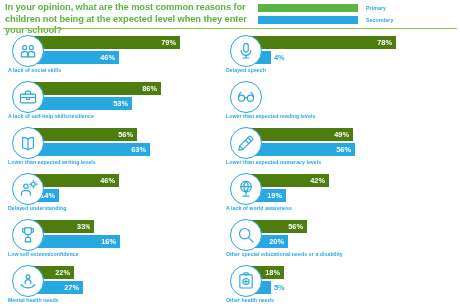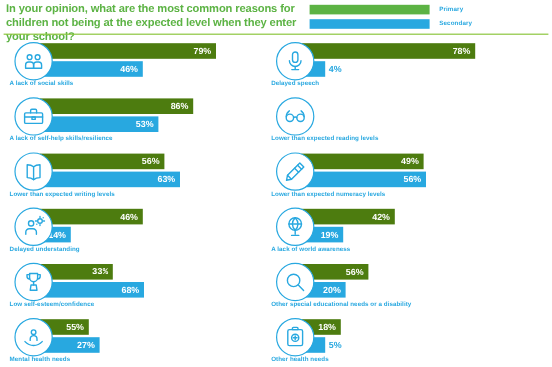--- a/index.html
+++ b/index.html
@@ -257,36 +257,36 @@
             <path d="M16 4.6h2.6v1.6a2.8 2.8 0 0 1-2.6 2.8"></path>
             <path d="M12 11.9v3.1"></path>
             <path d="M8.6 20.3h6.8l-.8-5.3H9.4z"></path>
           </svg>
         </div>
         <div class="bars">
           <div class="bar primary" style="width: 61px; font-family: Liberation Mono, monospace;">
             <span class="bar-value">33%</span>
           </div>
           <div class="bar secondary" style="width: 87px;">
-            <span class="bar-value">68%</span>
+            <span class="bar-value">16%</span>
           </div>
         </div>
         <div class="stat-label">Low self-esteem/confidence</div>
       </div>
       <div class="stat">
         <div class="stat-icon">
           <svg viewBox="0 0 24 24" fill="none" stroke="#28a8e0" stroke-width="1.4" stroke-linecap="round" stroke-linejoin="round">
             <circle cx="12" cy="7" r="2.3"></circle>
             <path d="M8.6 15.2v-1.4a3.4 3.4 0 0 1 3.4-3.4 3.4 3.4 0 0 1 3.4 3.4v1.4"></path>
             <path d="M3.4 16.4c2.4 2.6 5.4 3.9 8.6 3.9s6.2-1.3 8.6-3.9"></path>
           </svg>
         </div>
         <div class="bars">
           <div class="bar primary" style="width: 41px;">
-            <span class="bar-value">55%</span>
+            <span class="bar-value">22%</span>
           </div>
           <div class="bar secondary" style="width: 50px;">
             <span class="bar-value">27%</span>
           </div>
         </div>
         <div class="stat-label">Mental health needs</div>
       </div>
     </div>
   <div class="col col-right" id="col-right">
       <div class="stat">

